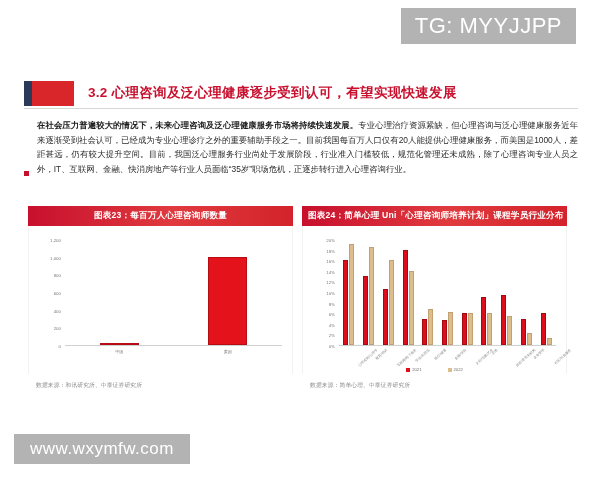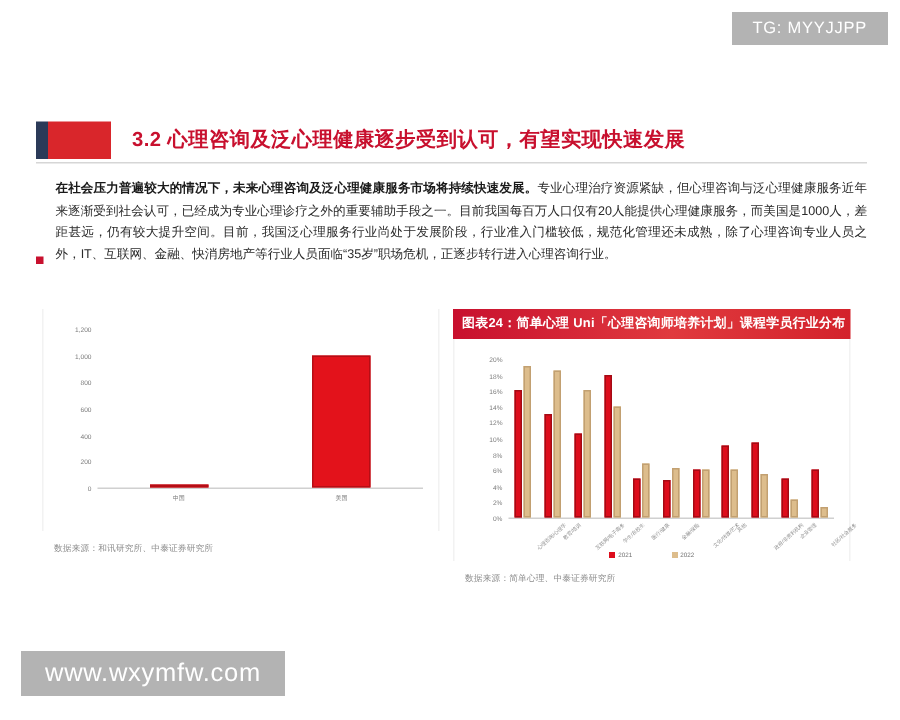--- a/index.html
+++ b/index.html
@@ -22,24 +22,24 @@
     background: #b3b3b3;
     color: #ffffff;
     font-family: "Liberation Sans", sans-serif;
     letter-spacing: 0.5px;
     display: flex;
     align-items: center;
     justify-content: center;
     white-space: nowrap;
   }
   .wm-top {
-    right: 8px;
+    right: 24px;
     top: 8px;
     padding: 5px 14px;
-    font-size: 11px;
+    font-size: 22px;
   }
   .wm-bottom {
     left: 14px;
     bottom: 16px;
     padding: 5px 16px;
     font-size: 17px;
   }
 
   
   .heading-row {
@@ -259,20 +259,21 @@
 <div class="heading-rule"></div>
 
 <div class="para-wrap">
   <span class="para-bullet"></span>
   <div class="para-text">
     <b>在社会压力普遍较大的情况下，未来心理咨询及泛心理健康服务市场将持续快速发展。</b><span>专业心理治疗资源紧缺，但心理咨询与泛心理健康服务近年来逐渐受到社会认可，已经成为专业心理诊疗之外的重要辅助手段之一。目前我国每百万人口仅有20人能提供心理健康服务，而美国是1000人，差距甚远，仍有较大提升空间。目前，我国泛心理服务行业尚处于发展阶段，行业准入门槛较低，规范化管理还未成熟，除了心理咨询专业人员之外，IT、互联网、金融、快消房地产等行业人员面临“35岁”职场危机，正逐步转行进入心理咨询行业。</span>
   </div>
 </div>
 
 <div class="panel panel-left">
+  <div class="panel-title left-title">图表23：每百万人心理咨询师数量</div>
   <div class="panel-body">
     <div class="plot" id="plot-left">
       <div class="axis-line"></div>
     <div class="ytick" style="bottom: 0%;">0</div>
         <div class="ytick" style="bottom: 16.6667%;">200</div>
         <div class="ytick" style="bottom: 33.3333%;">400</div>
         <div class="ytick" style="bottom: 50%;">600</div>
         <div class="ytick" style="bottom: 66.6667%;">800</div>
         <div class="ytick" style="bottom: 83.3333%;">1,000</div>
         <div class="ytick" style="bottom: 100%;">1,200</div>

